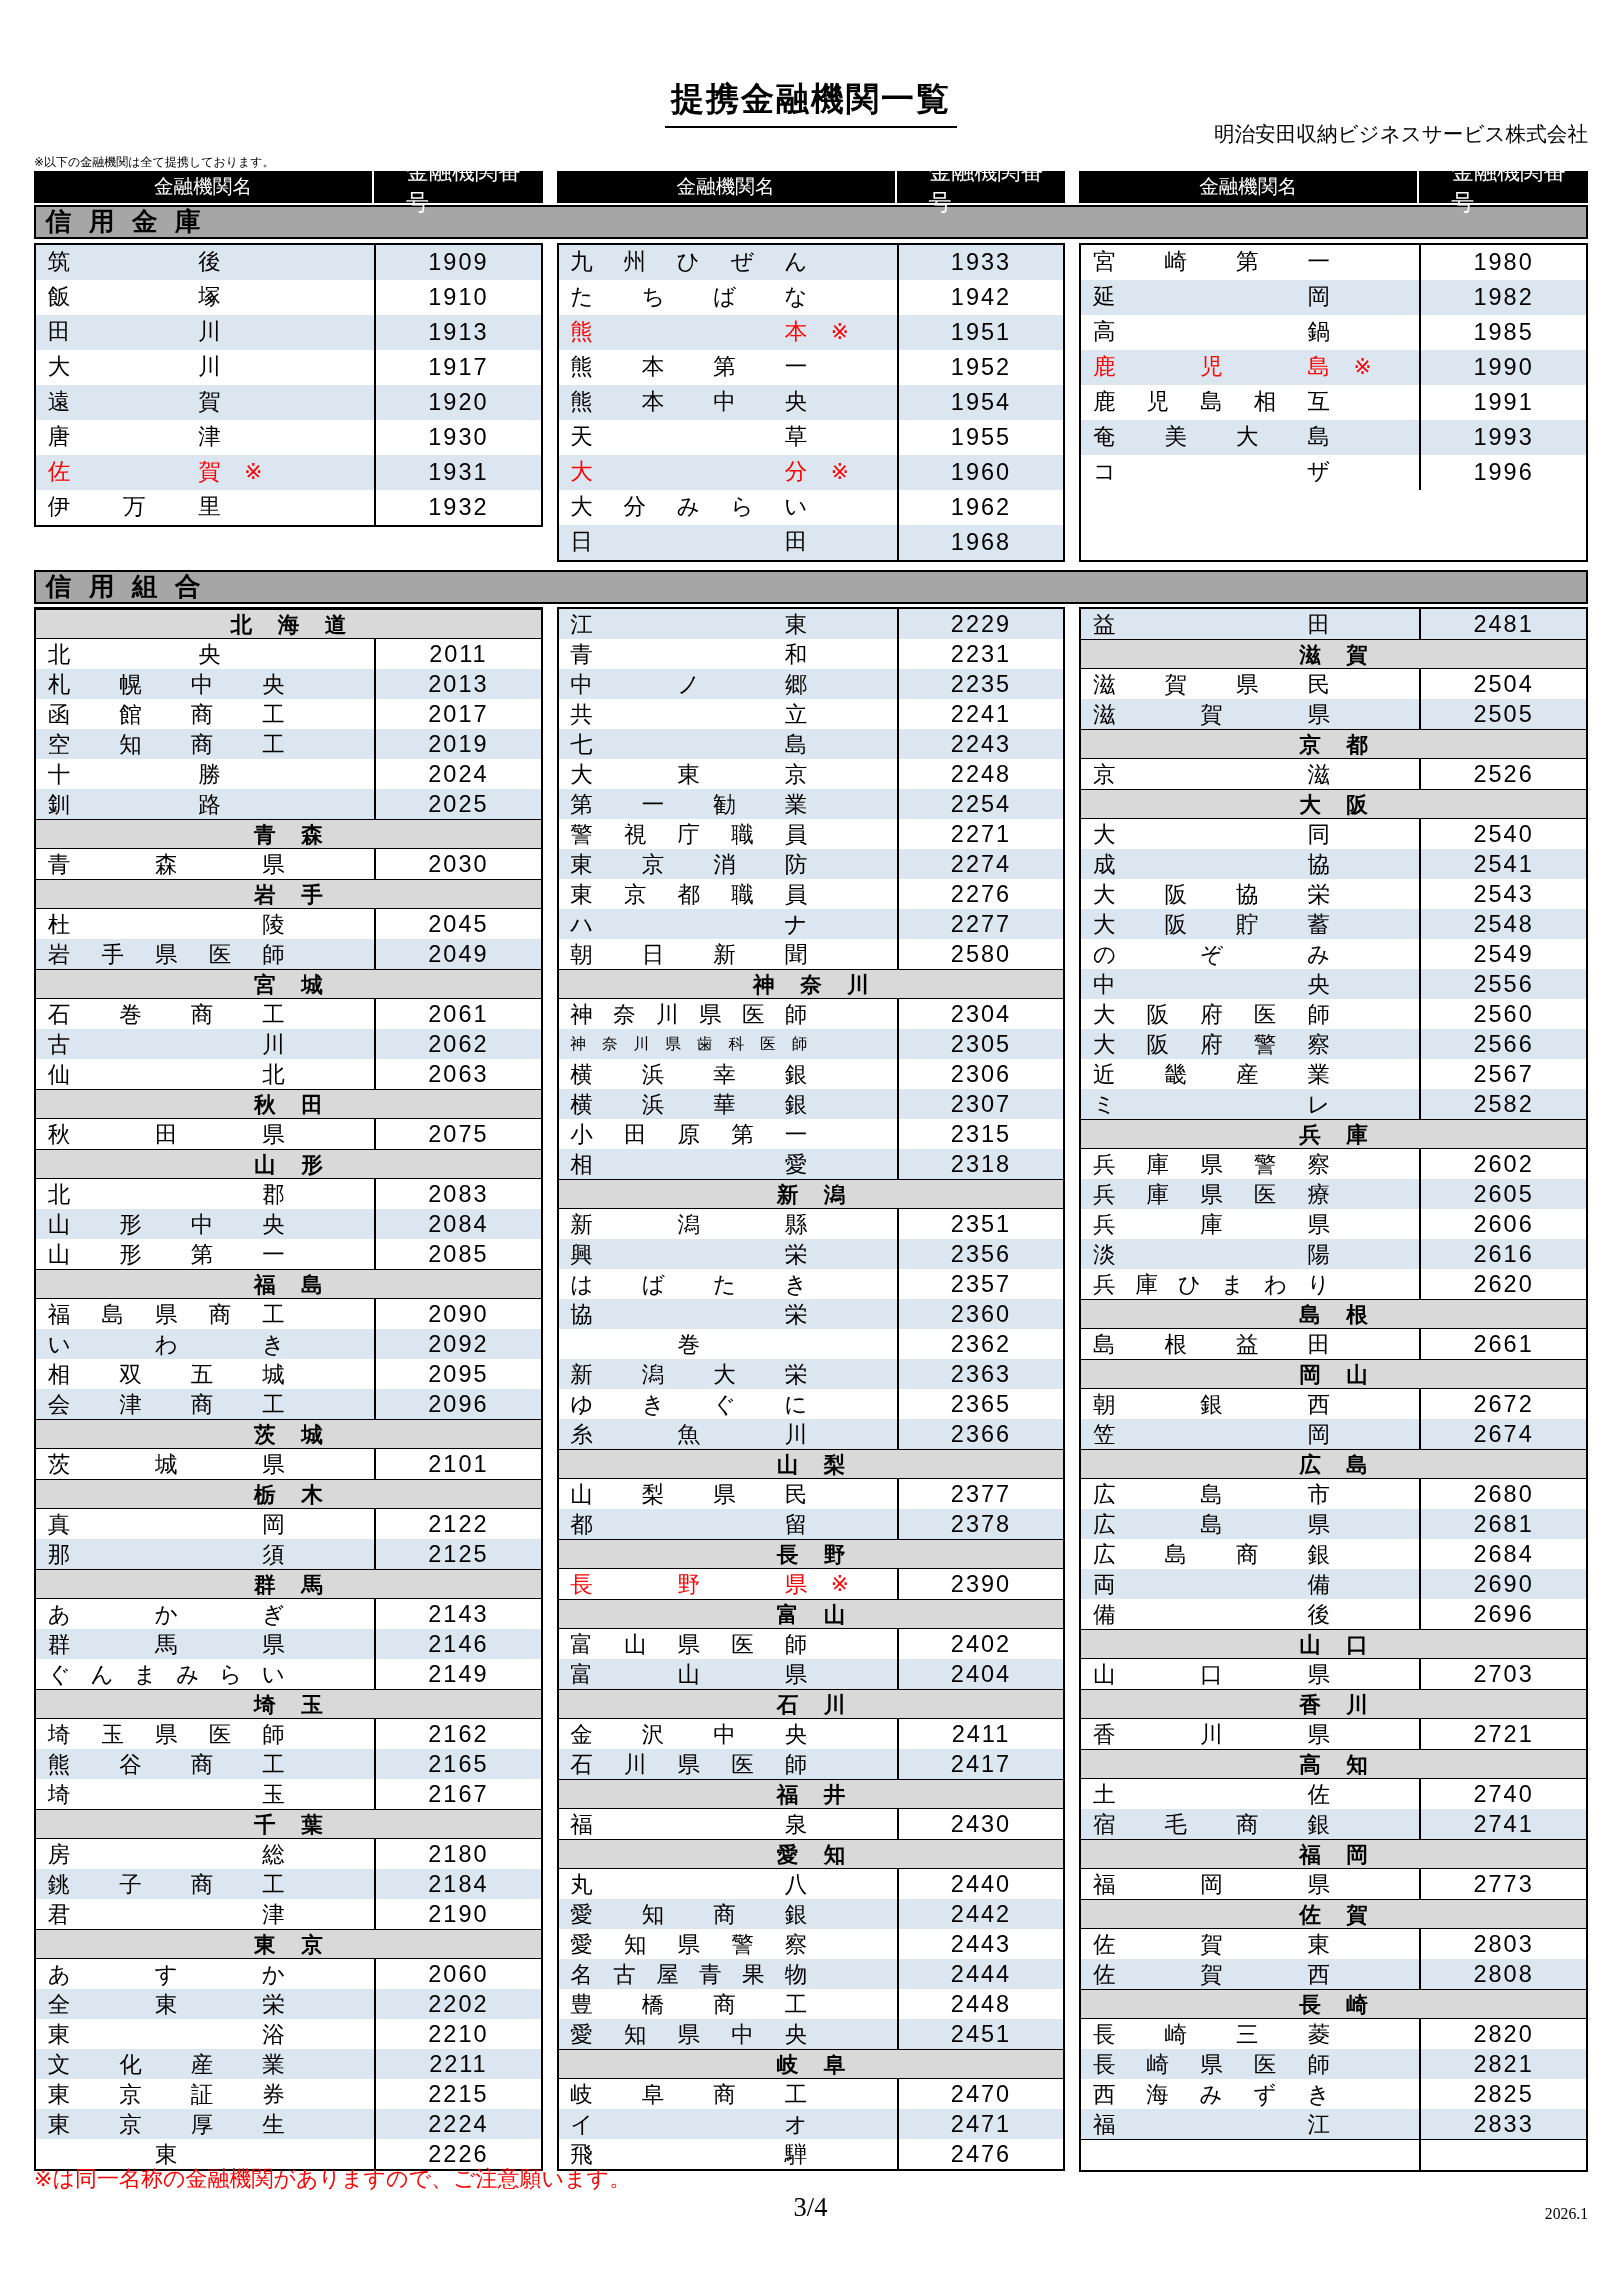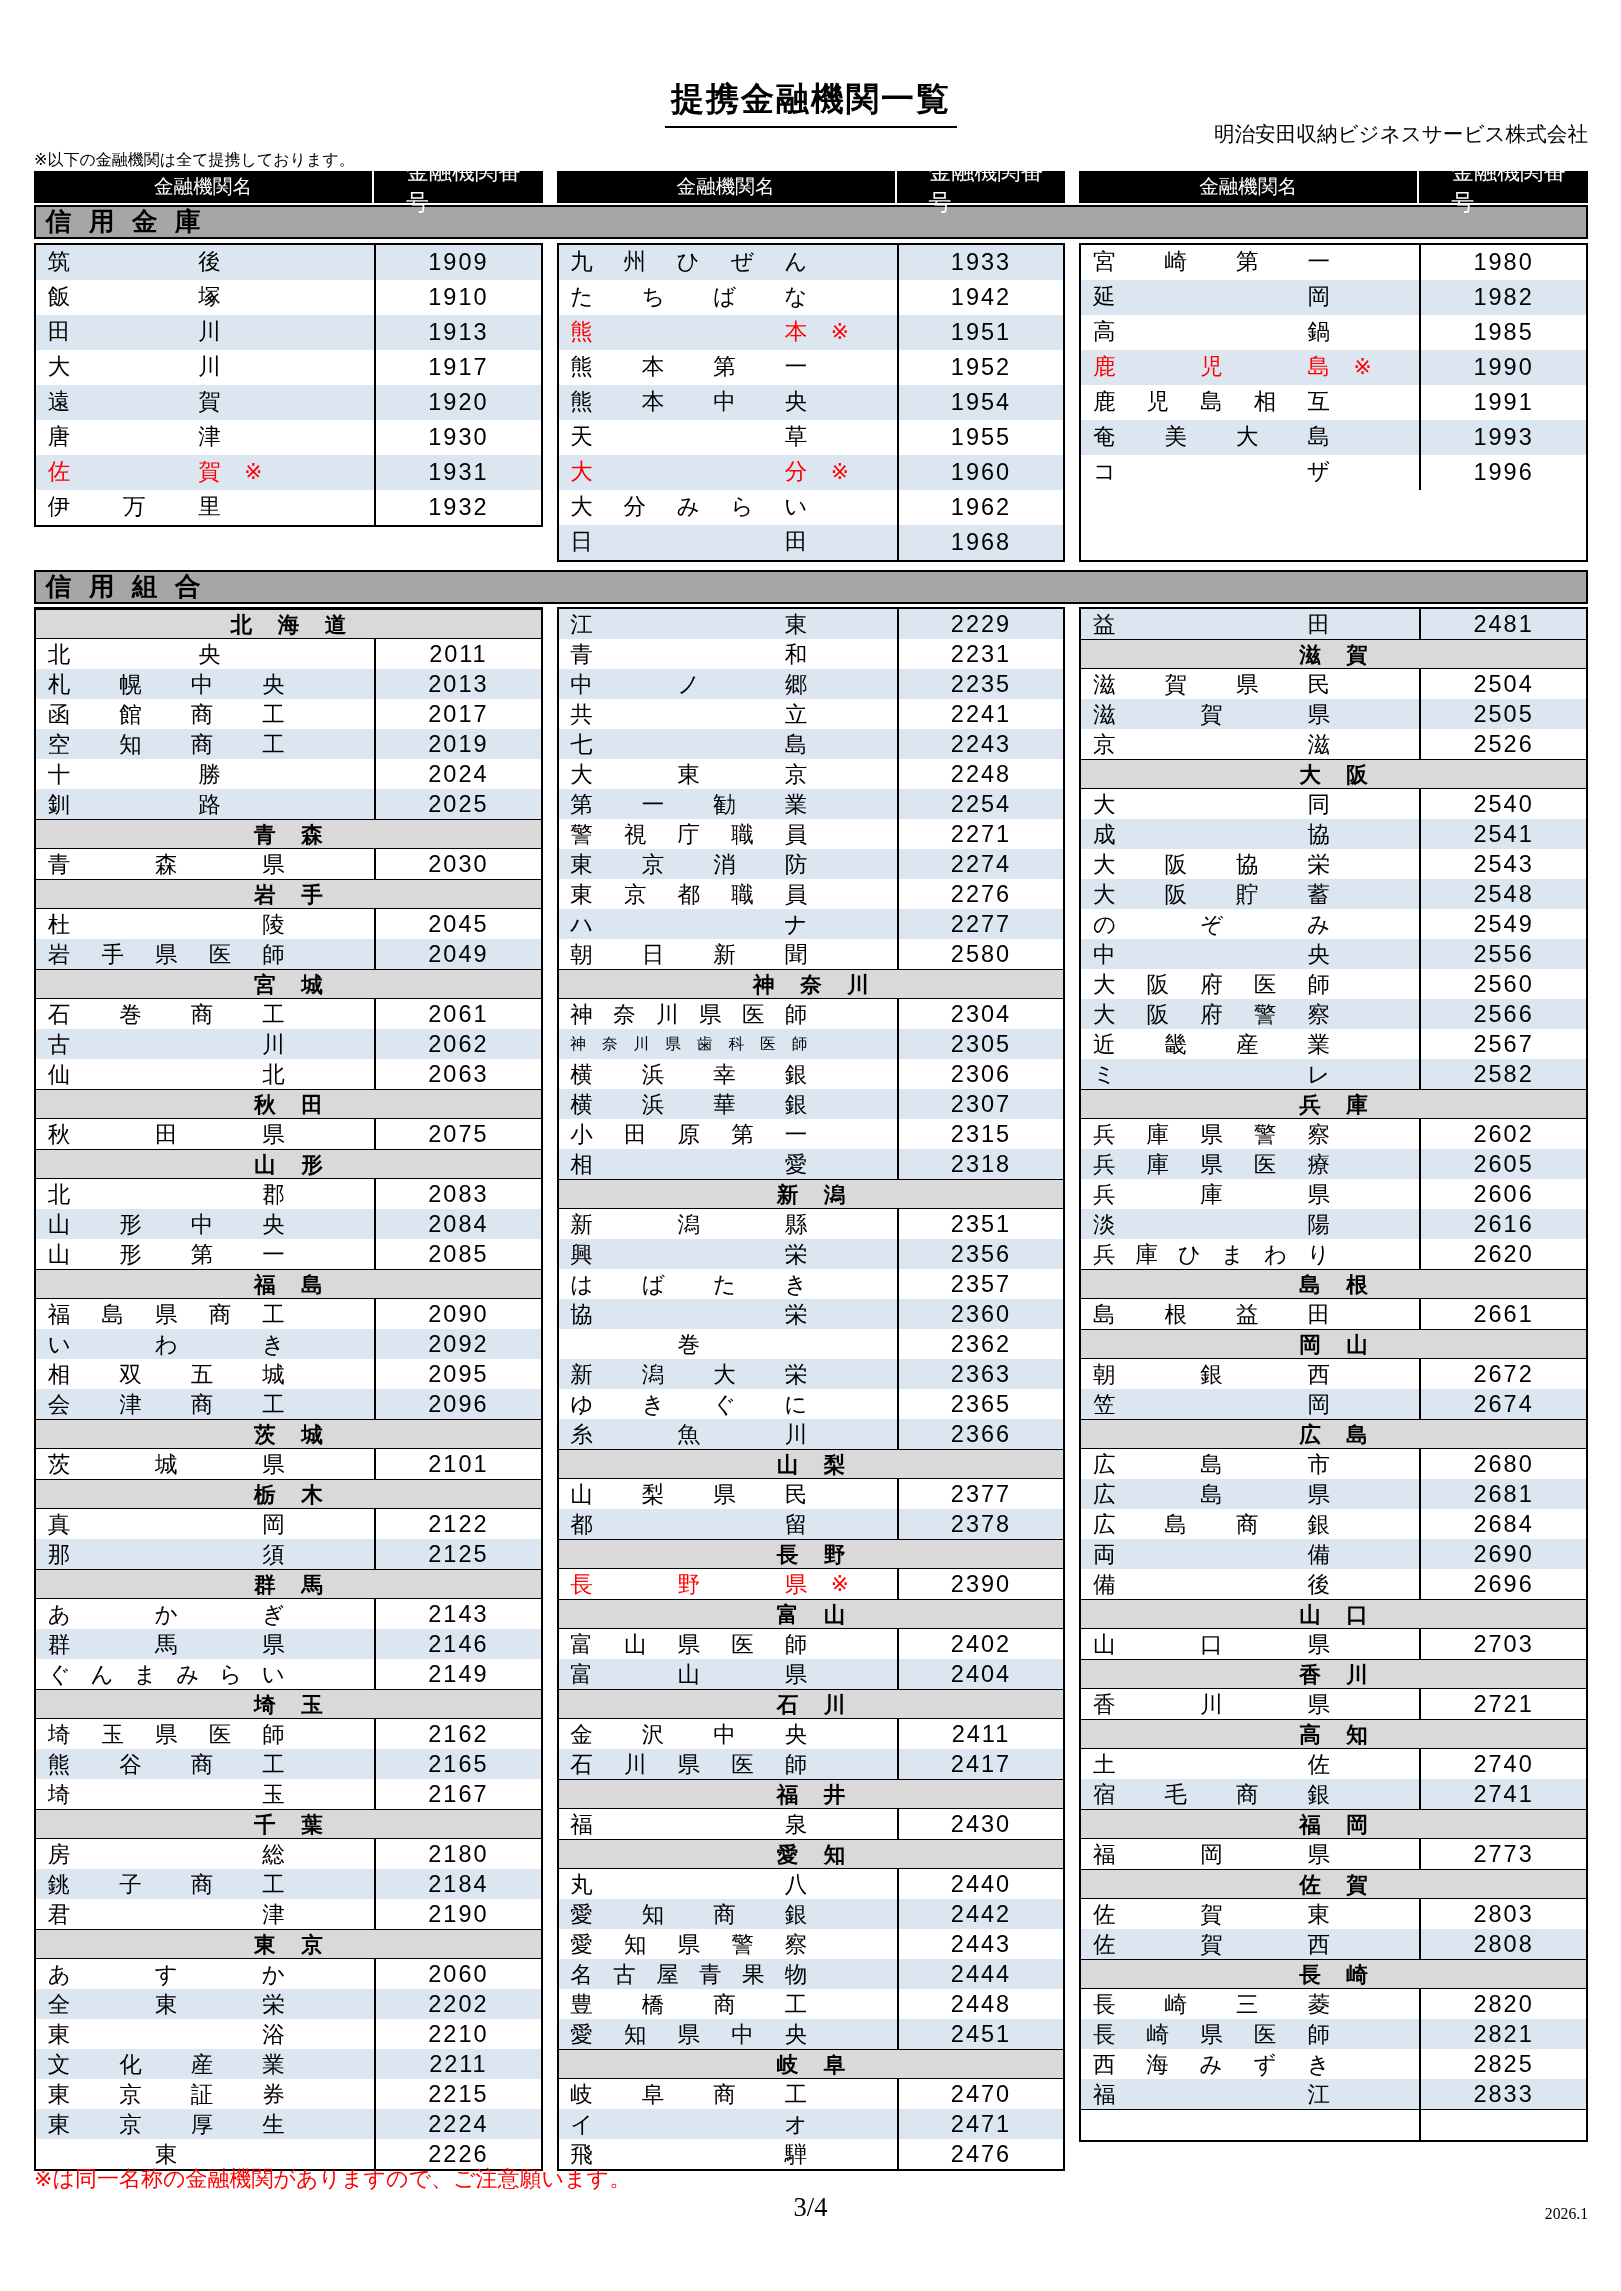--- a/index.html
+++ b/index.html
@@ -9,21 +9,21 @@
     -webkit-font-smoothing:antialiased;
   }
   .content{position:absolute;left:34px;top:0;width:1554px;margin-top:24px;}
   .title-wrap{margin-top:53px;text-align:center;}
   .title{
     display:inline-block;font-size:33px;font-weight:bold;letter-spacing:2px;
     border-bottom:2.9px solid #000;padding:0 5.9px 3.9px 5.9px;
   }
   .meta{position:relative;height:43px;}
   .company{position:absolute;right:0;top:-7.8px;font-size:20.6px;}
-  .note{position:absolute;left:0;bottom:0;font-size:16px;}
+  .note{position:absolute;left:0;bottom:0;font-size:12px;}
 
   .cols-header{display:flex;gap:13.7px;}
   .hdr-group{width:509px;display:flex;background:var(--c-hdr,#000);color:#fff;height:32px;box-sizing:border-box;}
   .hdr-name{width:340px;display:flex;align-items:center;justify-content:center;font-size:19.6px;border-right:2.9px solid #fff;box-sizing:border-box;}
   .hdr-num{flex:1;display:flex;align-items:center;justify-content:center;font-size:23px;padding-left:32px;}
 
   .section-bar{
     margin-top:2px;background:var(--c-bar,#a6a6a6);border:2px solid #000;
     height:30px;line-height:29px;font-size:25.5px;font-weight:bold;
     letter-spacing:17.6px;padding-left:9.8px;box-sizing:content-box;
@@ -776,20 +776,21 @@
               <div class="nm">滋賀県民</div>
             </div>
             <div class="cc">2504</div>
           </div>
           <div class="rw alt">
             <div class="nc">
               <div class="nm">滋賀県</div>
             </div>
             <div class="cc">2505</div>
           </div>
+          <div class="rg">京都</div>
           <div class="rw">
             <div class="nc">
               <div class="nm">京滋</div>
             </div>
             <div class="cc">2526</div>
           </div>
           <div class="rg">大阪</div>
           <div class="rw">
             <div class="nc">
               <div class="nm">大同</div>

